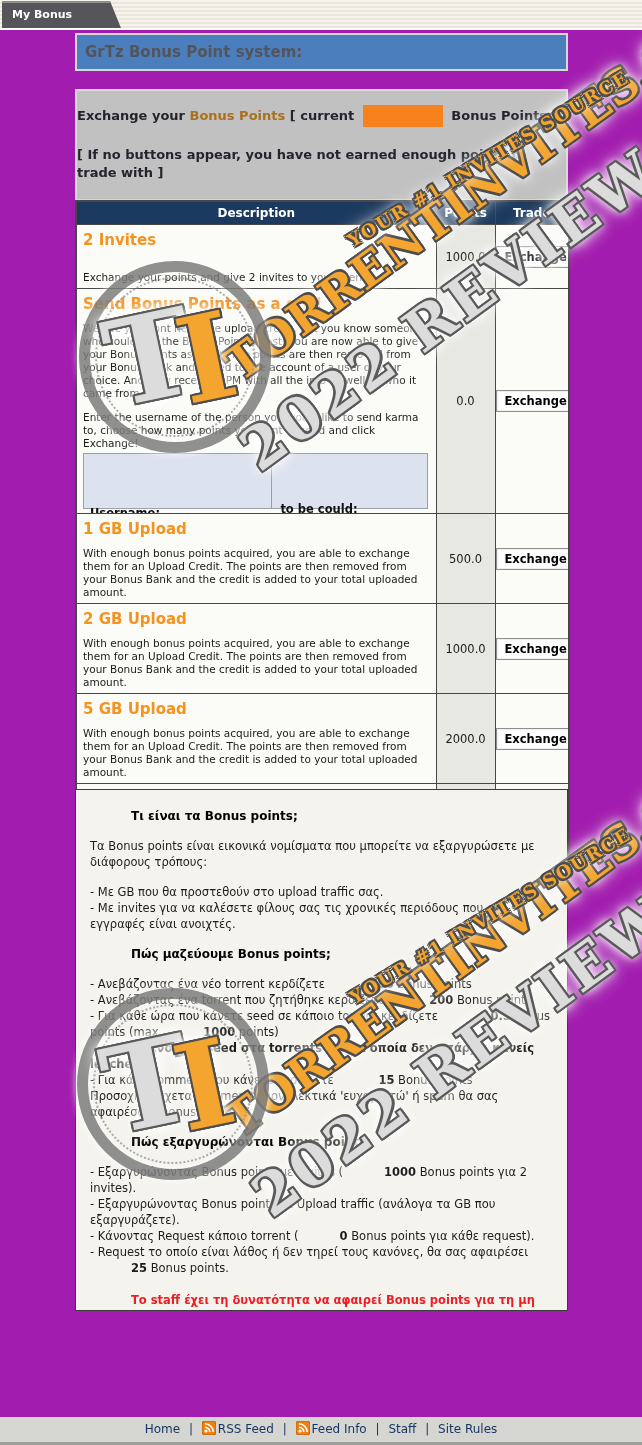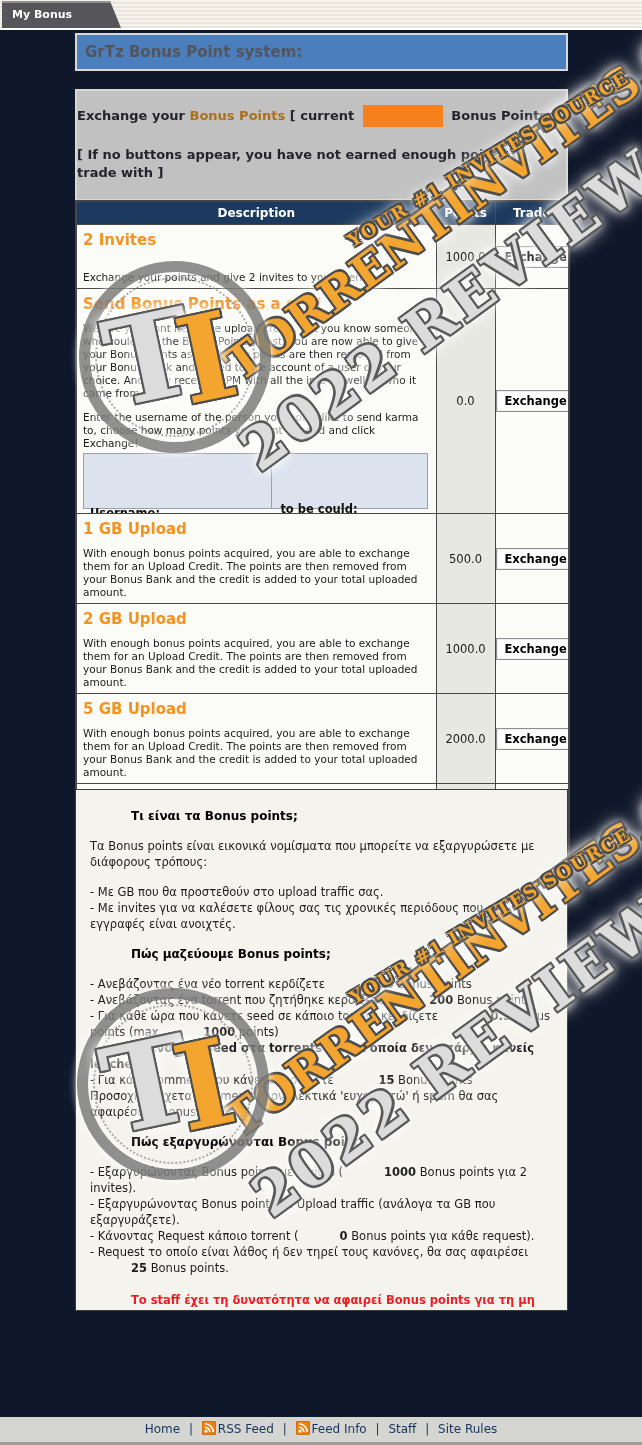--- a/index.html
+++ b/index.html
@@ -1,17 +1,17 @@
 <!DOCTYPE html>
 <html><head>
 <meta charset="utf-8">
 <style>
   html,body{margin:0;padding:0;}
   body{font-family:"DejaVu Sans","Liberation Sans",sans-serif;}
-  #page{position:relative;width:642px;height:1445px;background:#0f172a;overflow:hidden;}
+  #page{position:relative;width:642px;height:1445px;background:#a21caf;overflow:hidden;}
 
   
   #tabbar{position:absolute;left:0;top:0;width:642px;height:28px;
     background:repeating-linear-gradient(0deg,#eae6dd 0 2px,#f6f3ec 2px 4px);
     border-bottom:2px solid #ffffff;}
   #tab-mybonus{position:absolute;left:2px;top:1px;height:27px;width:120px;background:#56565a;
     clip-path:polygon(0 0,108px 0,119px 100%,0 100%);
     color:#ffffff;font-size:11px;font-weight:bold;line-height:27px;padding-left:10px;
     box-shadow:inset 0 2px 0 #8e8e90;box-sizing:border-box;}
 

